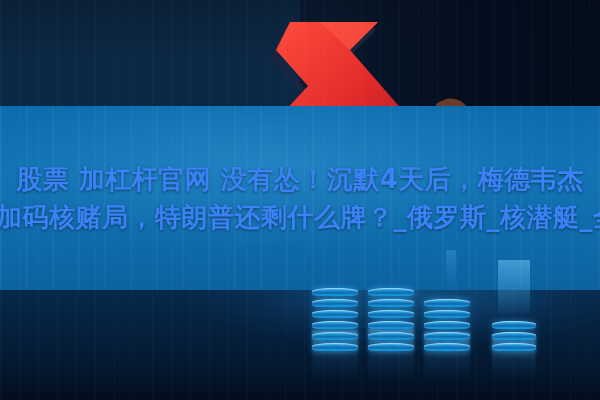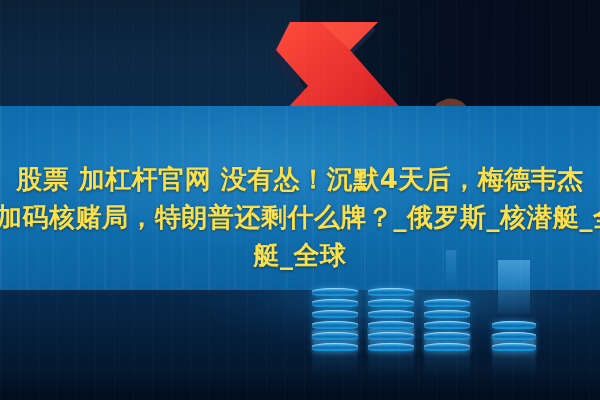--- a/index.html
+++ b/index.html
@@ -125,21 +125,21 @@
     filter: blur(0.6px);
   }
 
   
   .caption {
     position: absolute;
     left: 0;
     top: 160px;
     width: 600px;
     text-align: center;
-    color: #fde047;
+    color: #3b82f6;
     font-size: 26px;
     font-weight: bold;
     line-height: 38px;
     letter-spacing: 0.5px;
     text-shadow: 0 1px 3px rgba(0,0,0,0.45);
     white-space: nowrap;
   }
   .caption .ln {
     display: block;
     white-space: nowrap;
@@ -250,16 +250,15 @@
       <div class="coin" style="width:44px;height:9px;"></div>
       <div class="coin" style="width:44px;height:9px;"></div>
     </div>
   </div>
 
   <div class="streaks"></div>
 
   <div class="caption">
     <span class="ln">股票 加杠杆官网 没有怂！沉默4天后，梅德韦杰</span>
     <span class="ln ln-wide">加码核赌局，特朗普还剩什么牌？_俄罗斯_核潜艇_全</span>
-    <span class="ln">艇_全球</span>
   </div>
 
 </div>
 
 </body></html>

